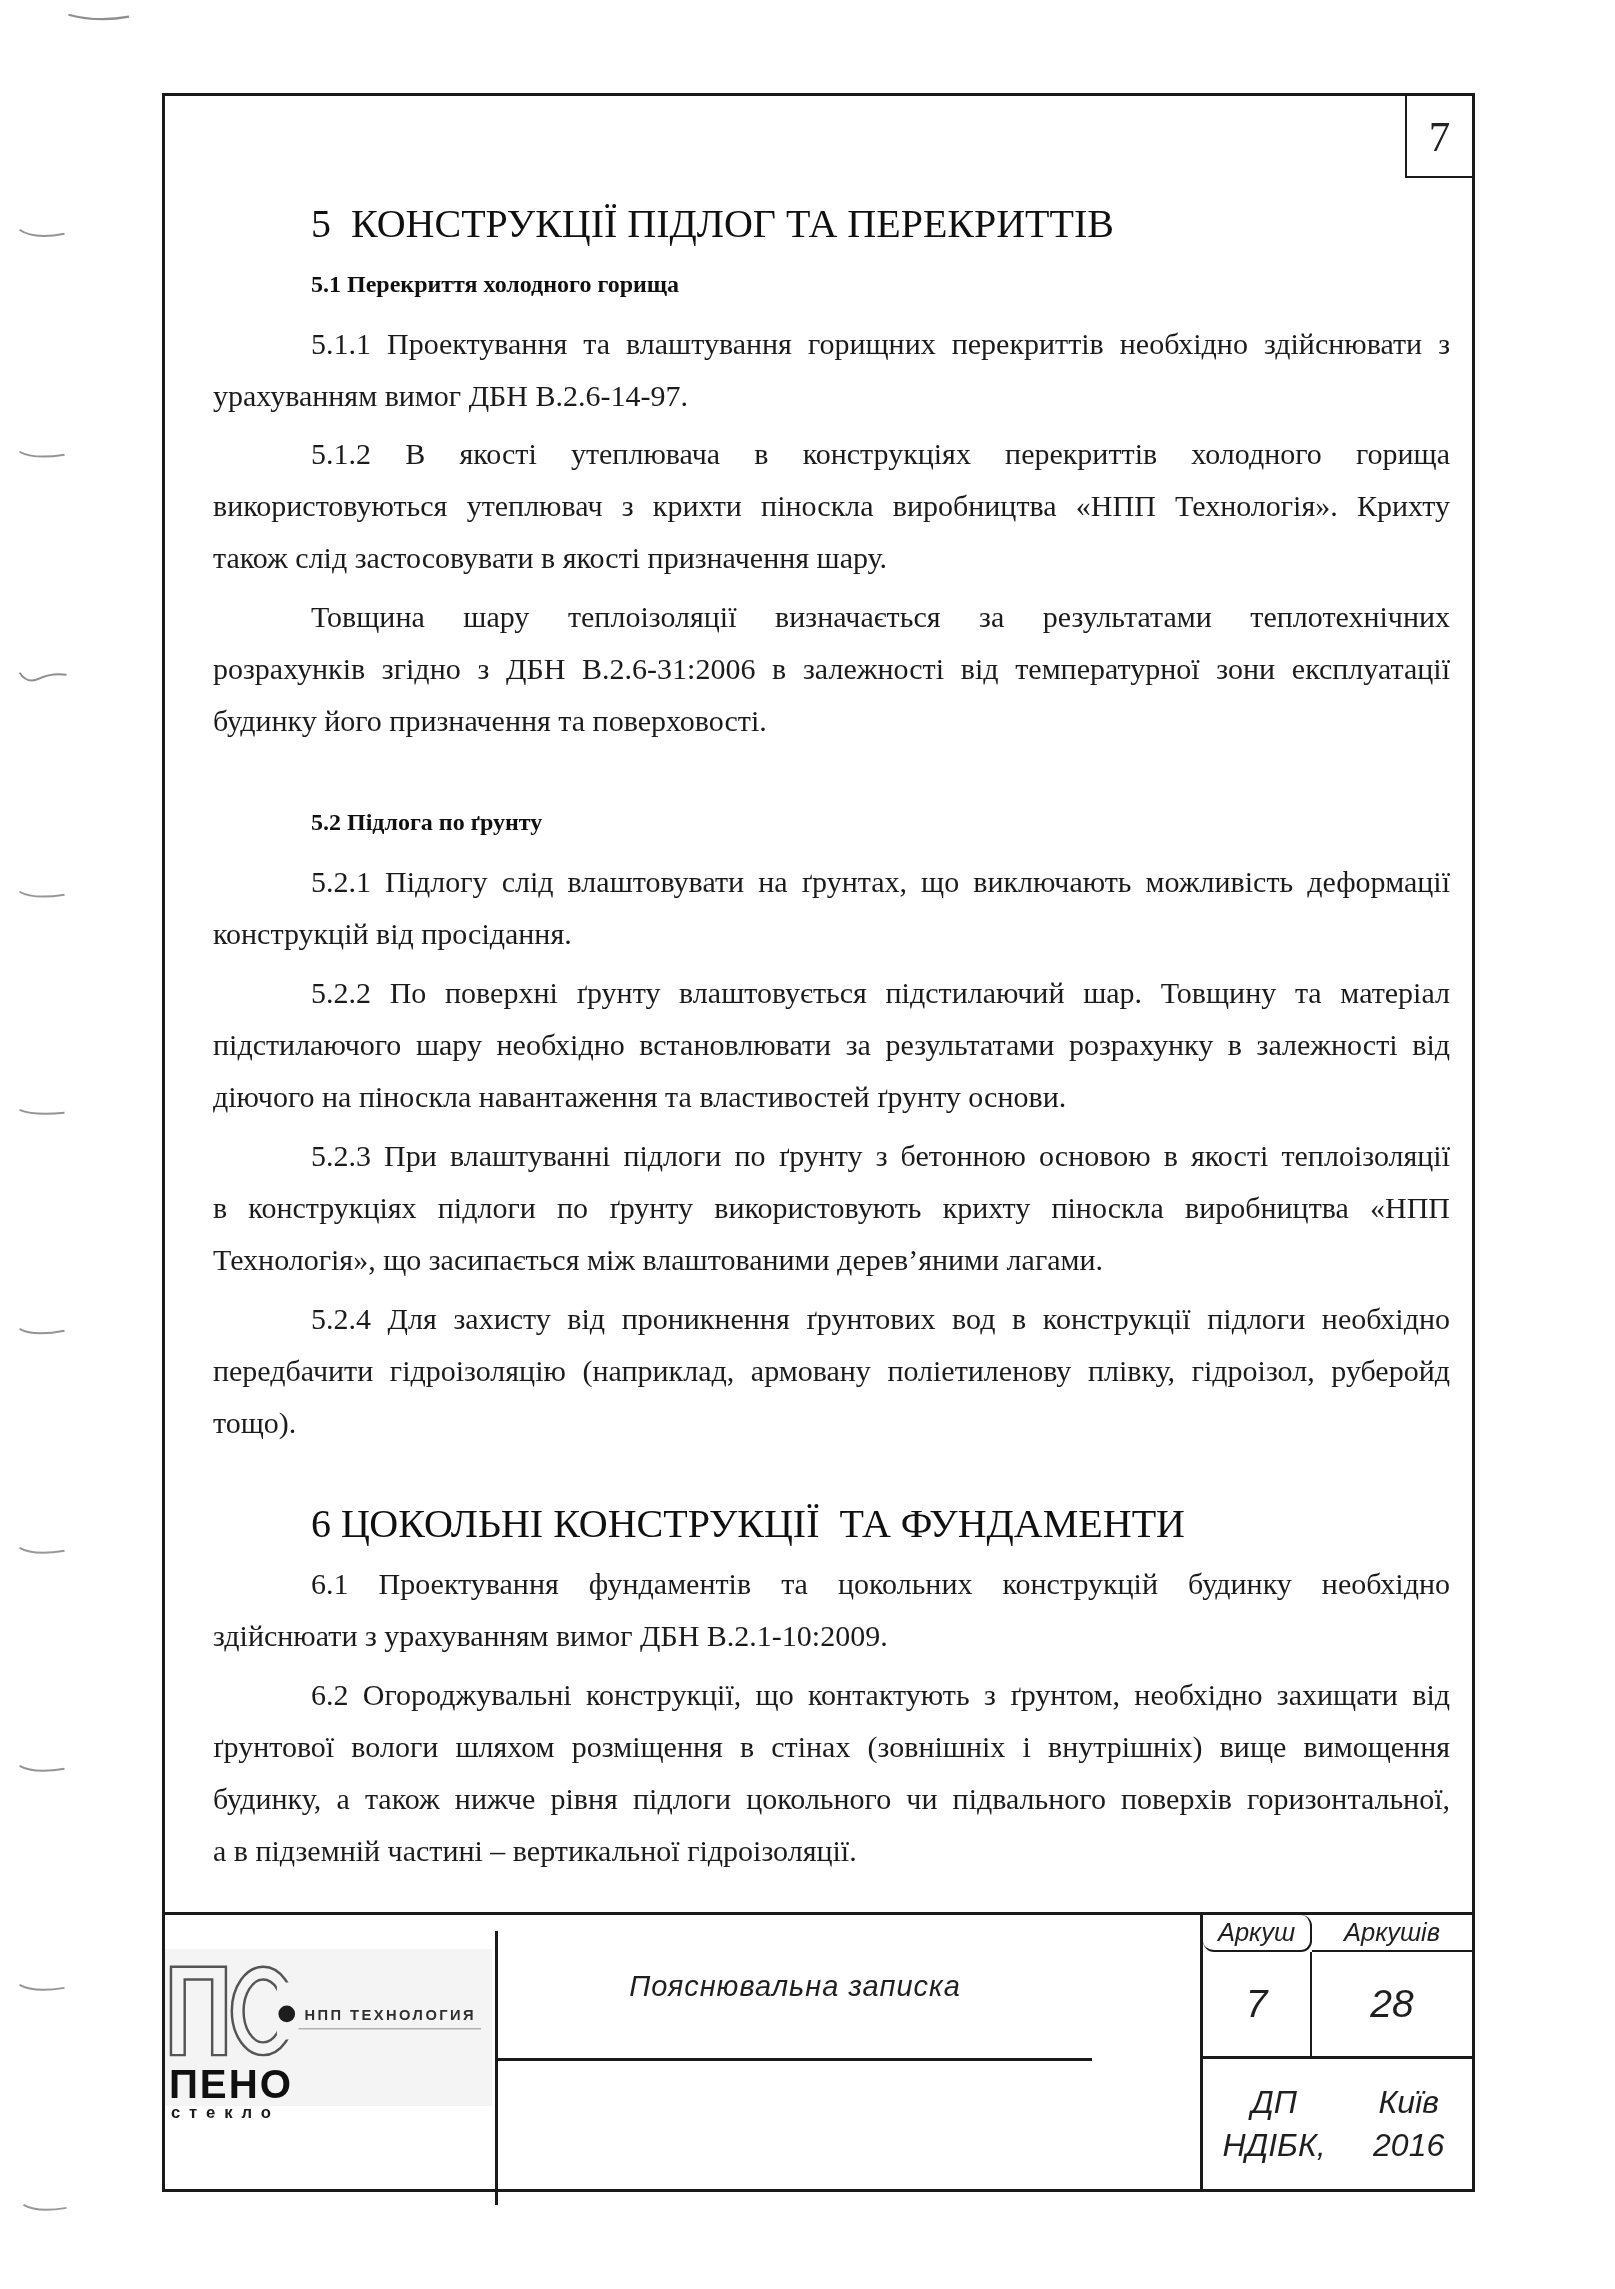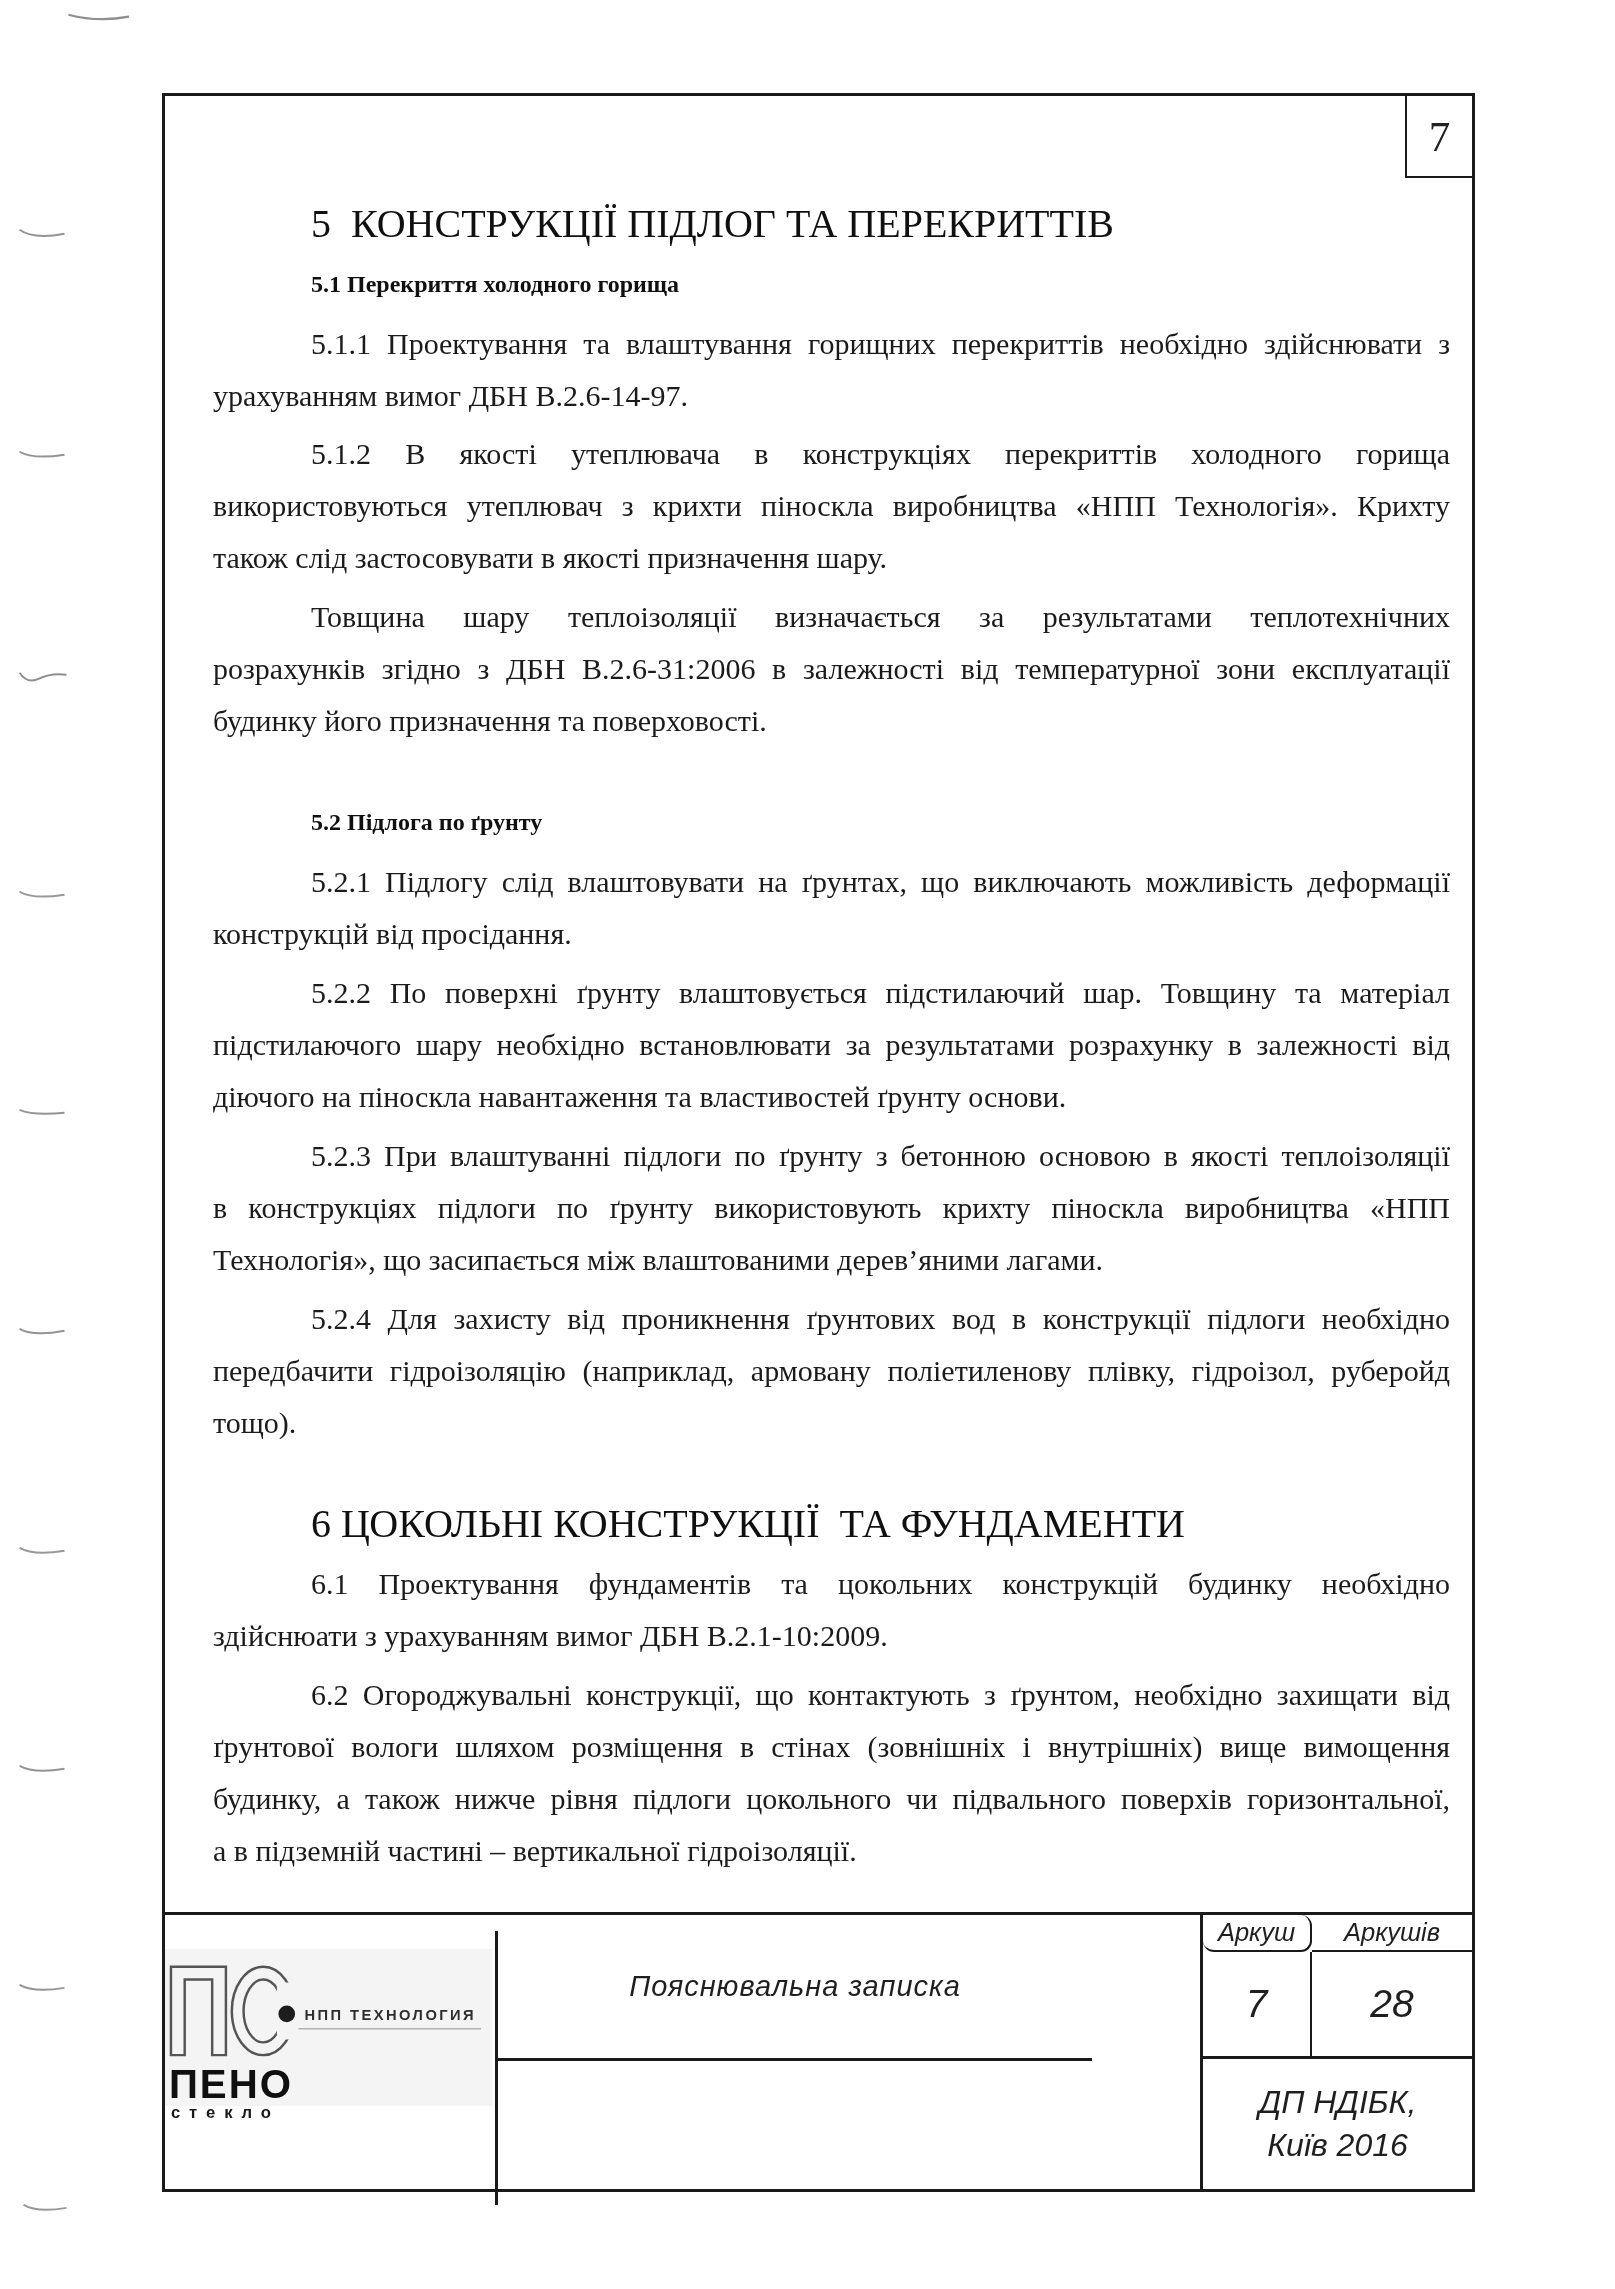--- a/index.html
+++ b/index.html
@@ -43,21 +43,21 @@
   .title-cell{
     left:333px;top:0;width:594px;height:146px;border-bottom:3.9px solid #1a1a1a;
     display:flex;align-items:center;justify-content:center;
   }
   .empty-cell{left:333px;top:146px;width:702px;bottom:0;}
   .right-sec{left:1035px;top:0;right:0;bottom:0;border-left:3.9px solid #1a1a1a;}
   .c-sheet-h{left:0;top:0;width:109px;height:37px;border-right:2.9px solid #1a1a1a;border-bottom:2.9px solid #1a1a1a;display:flex;align-items:center;justify-content:center;border-radius:11px;}
   .c-sheets-h{left:109px;top:0;right:0;height:37px;border-bottom:2.9px solid #1a1a1a;display:flex;align-items:center;justify-content:center;}
   .c-sheet-v{left:0;top:37px;width:109px;height:107px;border-right:2.9px solid #1a1a1a;border-bottom:3.9px solid #1a1a1a;display:flex;align-items:center;justify-content:center;}
   .c-sheets-v{left:109px;top:37px;right:0;height:107px;border-bottom:3.9px solid #1a1a1a;display:flex;align-items:center;justify-content:center;}
-  .c-org{left:0;top:144px;right:0;bottom:0;display:flex;flex-direction:column;align-items:center;justify-content:center;}
+  .c-org{left:0;top:144px;right:0;bottom:0;display:flex;flex-direction:row;align-items:center;justify-content:center;}
   .t-doc{font-style:italic;font-size:29px;color:#1f1f1f;letter-spacing:1px;}
   .t-hdr{font-style:italic;font-size:25.5px;color:#1f1f1f;}
   .t-val{font-style:italic;font-size:39px;color:#1f1f1f;}
   .t-org{font-style:italic;font-size:32px;line-height:43px;color:#1f1f1f;text-align:center;}
   
   .logo-label{position:absolute;left:0;top:17.6px;width:327px;height:157px;background:#f4f4f4;}
   .logo-svg{position:absolute;left:3.9px;top:21.6px;width:314px;height:167px;}
   
   .marks{position:absolute;left:0;top:0;width:176px;height:2290px;pointer-events:none;}
 </style>

